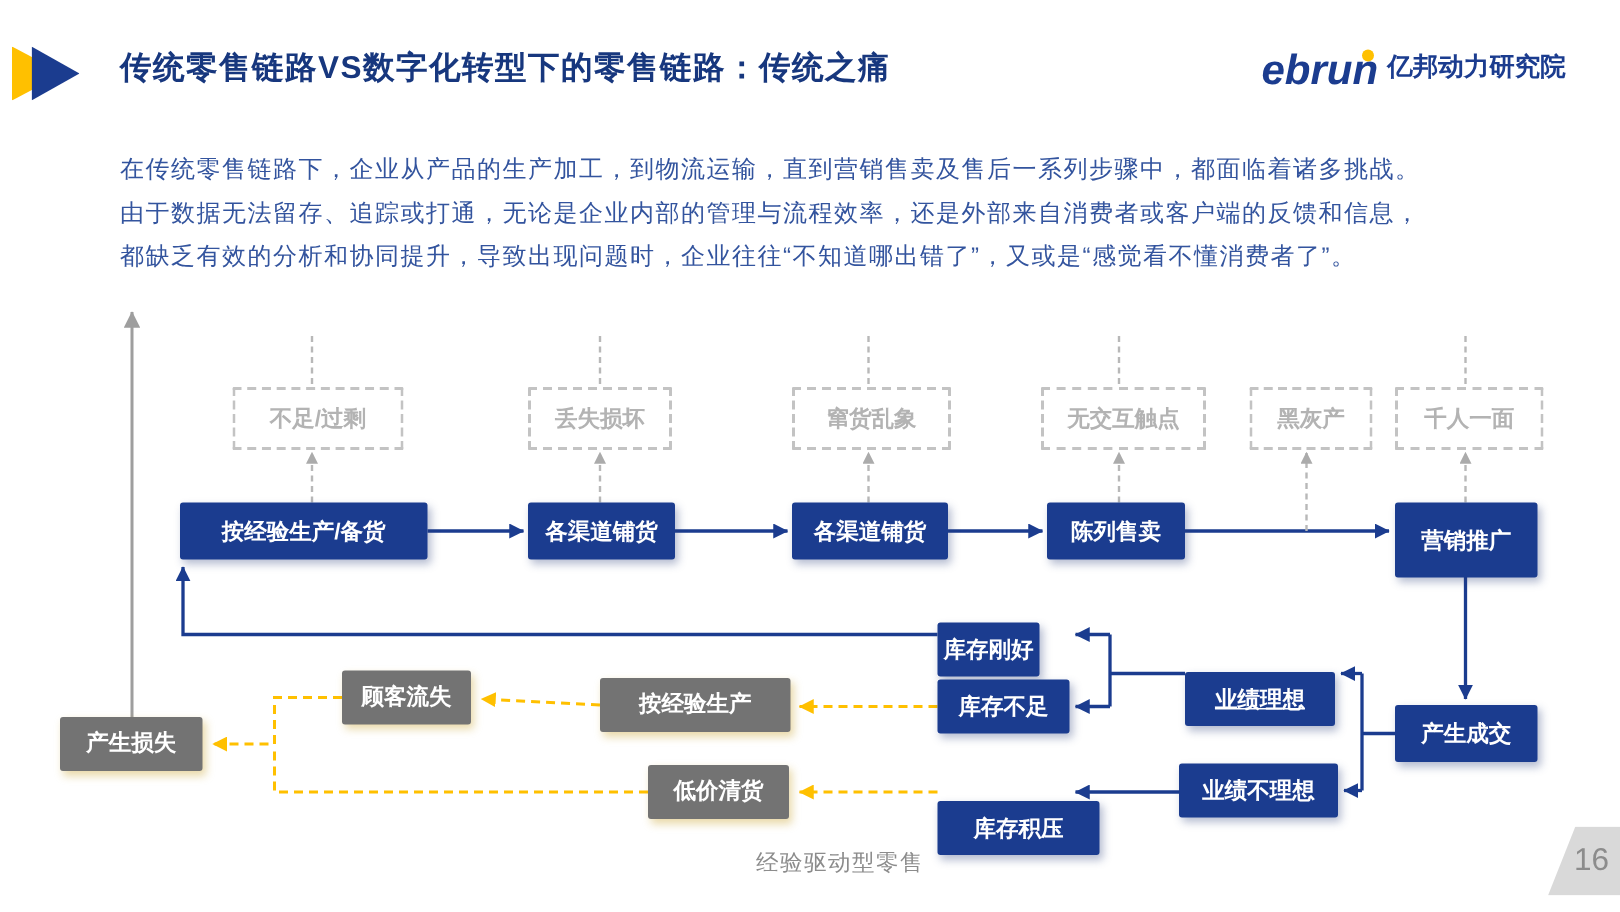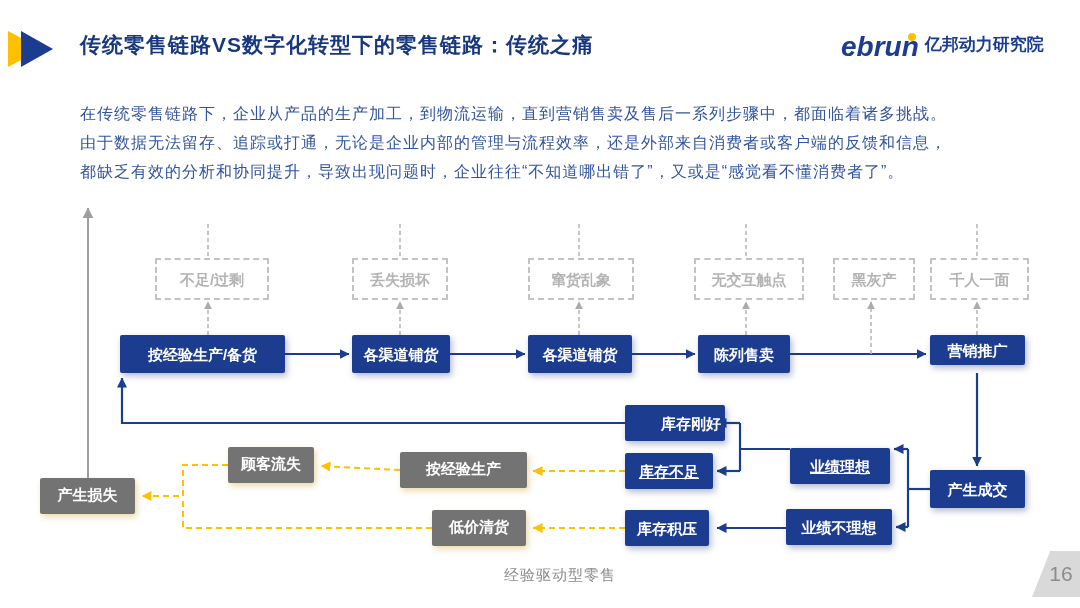--- a/index.html
+++ b/index.html
@@ -133,28 +133,28 @@
   <div class="node ghost" style="left:352px;top:258px;width:92px;height:38px;">丢失损坏</div>
   <div class="node ghost" style="left:528px;top:258px;width:102px;height:38px;">窜货乱象</div>
   <div class="node ghost" style="left:694px;top:258px;width:106px;height:38px;">无交互触点</div>
   <div class="node ghost" style="left:833px;top:258px;width:78px;height:38px;">黑灰产</div>
   <div class="node ghost" style="left:930px;top:258px;width:95px;height:38px;">千人一面</div>
 
   <div class="node blue" style="left:120px;top:335px;width:165px;height:38px;">按经验生产/备货</div>
   <div class="node blue" style="left:352px;top:335px;width:98px;height:38px;">各渠道铺货</div>
   <div class="node blue" style="left:528px;top:335px;width:104px;height:38px;">各渠道铺货</div>
   <div class="node blue" style="left:698px;top:335px;width:92px;height:38px;">陈列售卖</div>
-  <div class="node blue" style="left:930px;top:335px;width:95px;height:30px;">营销推广</div>
+  <div class="node blue" style="left:930px;top:335px;width:95px;height:50px;">营销推广</div>
 
   <div class="node blue" style="left:930px;top:470px;width:95px;height:38px;">产生成交</div>
   <div class="node blue" style="left:790px;top:448px;width:100px;height:36px;text-decoration:underline;">业绩理想</div>
   <div class="node blue" style="left:786px;top:509px;width:106px;height:36px;">业绩不理想</div>
-  <div class="node blue" style="left:625px;top:405px;width:68px;height:36px;padding-left:32px;">库存刚好</div>
-  <div class="node blue" style="left:625px;top:453px;width:88px;height:36px;text-decoration:underline;">库存不足</div>
-  <div class="node blue" style="left:625px;top:510px;width:84px;height:36px;">库存积压</div>
+  <div class="node blue" style="left:625px;top:415px;width:68px;height:36px;">库存刚好</div>
+  <div class="node blue" style="left:625px;top:453px;width:88px;height:36px;">库存不足</div>
+  <div class="node blue" style="left:625px;top:534px;width:108px;height:36px;">库存积压</div>
 
   <div class="node yellow" style="left:40px;top:478px;width:95px;height:36px;">产生损失</div>
   <div class="node yellow" style="left:228px;top:447px;width:86px;height:36px;">顾客流失</div>
   <div class="node yellow" style="left:400px;top:452px;width:127px;height:36px;">按经验生产</div>
   <div class="node yellow" style="left:432px;top:510px;width:94px;height:36px;">低价清货</div>
 
   <div class="caption">经验驱动型零售</div>
   <div class="page-tab">
     <span>16</span>
   </div>

